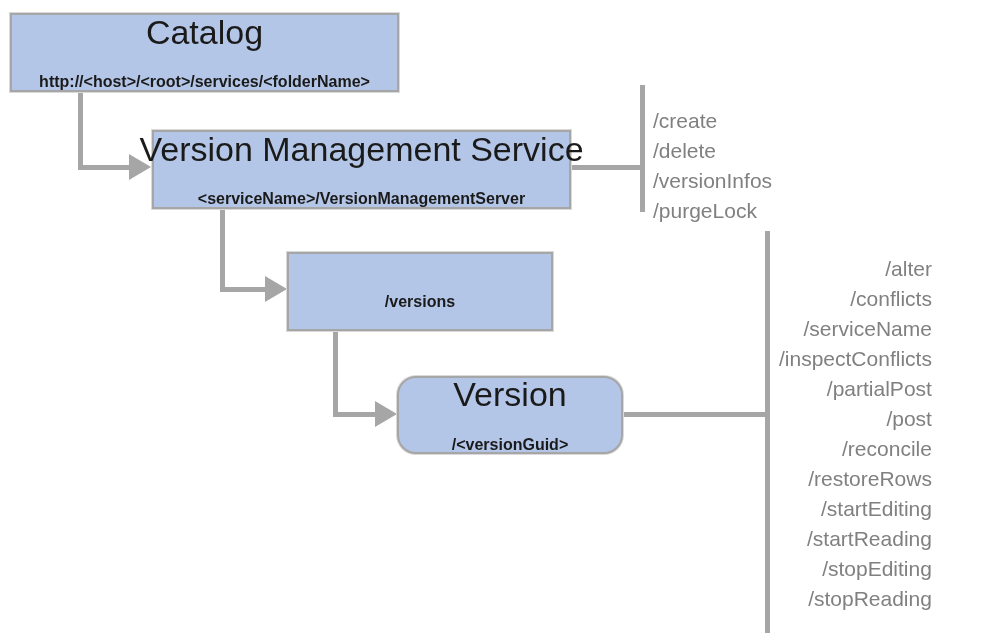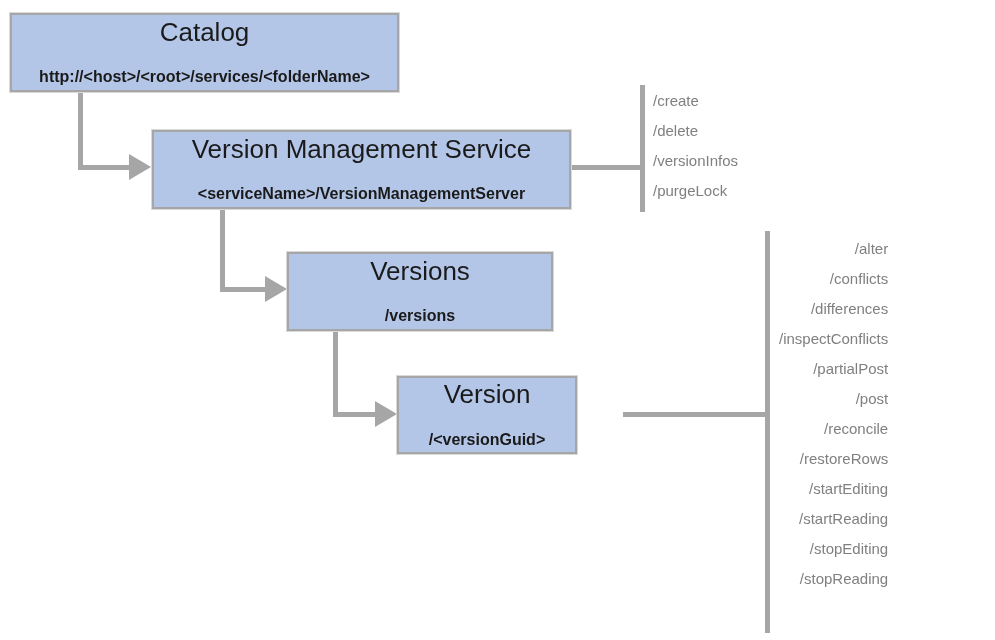--- a/index.html
+++ b/index.html
@@ -19,39 +19,39 @@
     background: #b4c6e7;
     border: 2px solid #a6a6a6;
     box-shadow: 0 0 0 1px #d9d9d9;
     display: flex;
     flex-direction: column;
     align-items: center;
     justify-content: center;
     text-align: center;
   }
   .node-title {
-    font-size: 26px;
+    font-size: 34px;
     font-weight: 400;
     color: #1a1a1a;
     line-height: 1.15;
     white-space: nowrap;
   }
   .node-subtitle {
     font-size: 16px;
     font-weight: 700;
     color: #1a1a1a;
     line-height: 1.25;
     white-space: nowrap;
     margin-top: 20px;
   }
 
   #node-catalog  { left: 10px;  top: 13px;  width: 389px; height: 79px; }
   #node-vms      { left: 152px; top: 130px; width: 419px; height: 79px; }
   #node-versions { left: 287px; top: 252px; width: 266px; height: 79px; }
-  #node-version  { left: 397px; top: 376px; width: 180px; height: 78px; }
+  #node-version  { left: 397px; top: 376px; width: 226px; height: 78px; border-radius: 19px; }
 
   
   .conn { position: absolute; background: #a6a6a6; }
 
   #c1-v   { left: 78px;  top: 92px;  width: 5px;  height: 76px; }
   #c1-h   { left: 78px;  top: 165px; width: 52px; height: 5px; }
   #c2-v   { left: 220px; top: 209px; width: 5px;  height: 81px; }
   #c2-h   { left: 220px; top: 287px; width: 46px; height: 5px; }
   #c3-v   { left: 333px; top: 331px; width: 5px;  height: 84px; }
   #c3-h   { left: 333px; top: 412px; width: 43px; height: 5px; }
@@ -70,24 +70,25 @@
     border-bottom: 13px solid transparent;
     border-left: 22px solid #a6a6a6;
   }
   #a1 { left: 129px; top: 154px; }
   #a2 { left: 265px; top: 276px; }
   #a3 { left: 375px; top: 401px; }
 
   
   .endpoint-list {
     position: absolute;
-    font-size: 15px;
+    font-size: 21px;
     line-height: 30px;
     color: #808080;
     white-space: nowrap;
+    margin-top: 20px;
   }
   #vms-endpoints     { left: 653px; top: 86px; }
   #version-endpoints { left: 779px; top: 234px; text-align: right; }
 </style>
 </head>
 <body>
 
 <div class="canvas">
 
   <div class="conn" id="c1-v"></div>
@@ -112,40 +113,39 @@
     <div class="node-title">Catalog</div>
     <div class="node-subtitle">http://&lt;host&gt;/&lt;root&gt;/services/&lt;folderName&gt;</div>
   </div>
 
   <div class="node" id="node-vms">
     <div class="node-title">Version Management Service</div>
     <div class="node-subtitle">&lt;serviceName&gt;/VersionManagementServer</div>
   </div>
 
   <div class="node" id="node-versions">
-    <div class="node-title">Versions</div>
     <div class="node-subtitle">/versions</div>
   </div>
 
   <div class="node" id="node-version">
     <div class="node-title">Version</div>
     <div class="node-subtitle">/&lt;versionGuid&gt;</div>
   </div>
 
   <div class="endpoint-list" id="vms-endpoints">
     <div class="endpoint">/create</div>
     <div class="endpoint">/delete</div>
     <div class="endpoint">/versionInfos</div>
     <div class="endpoint">/purgeLock</div>
   </div>
 
   <div class="endpoint-list" id="version-endpoints">
     <div class="endpoint">/alter</div>
     <div class="endpoint">/conflicts</div>
-    <div class="endpoint">/differences</div>
+    <div class="endpoint">/serviceName</div>
     <div class="endpoint">/inspectConflicts</div>
     <div class="endpoint">/partialPost</div>
     <div class="endpoint">/post</div>
     <div class="endpoint">/reconcile</div>
     <div class="endpoint">/restoreRows</div>
     <div class="endpoint">/startEditing</div>
     <div class="endpoint">/startReading</div>
     <div class="endpoint">/stopEditing</div>
     <div class="endpoint">/stopReading</div>
   </div>

